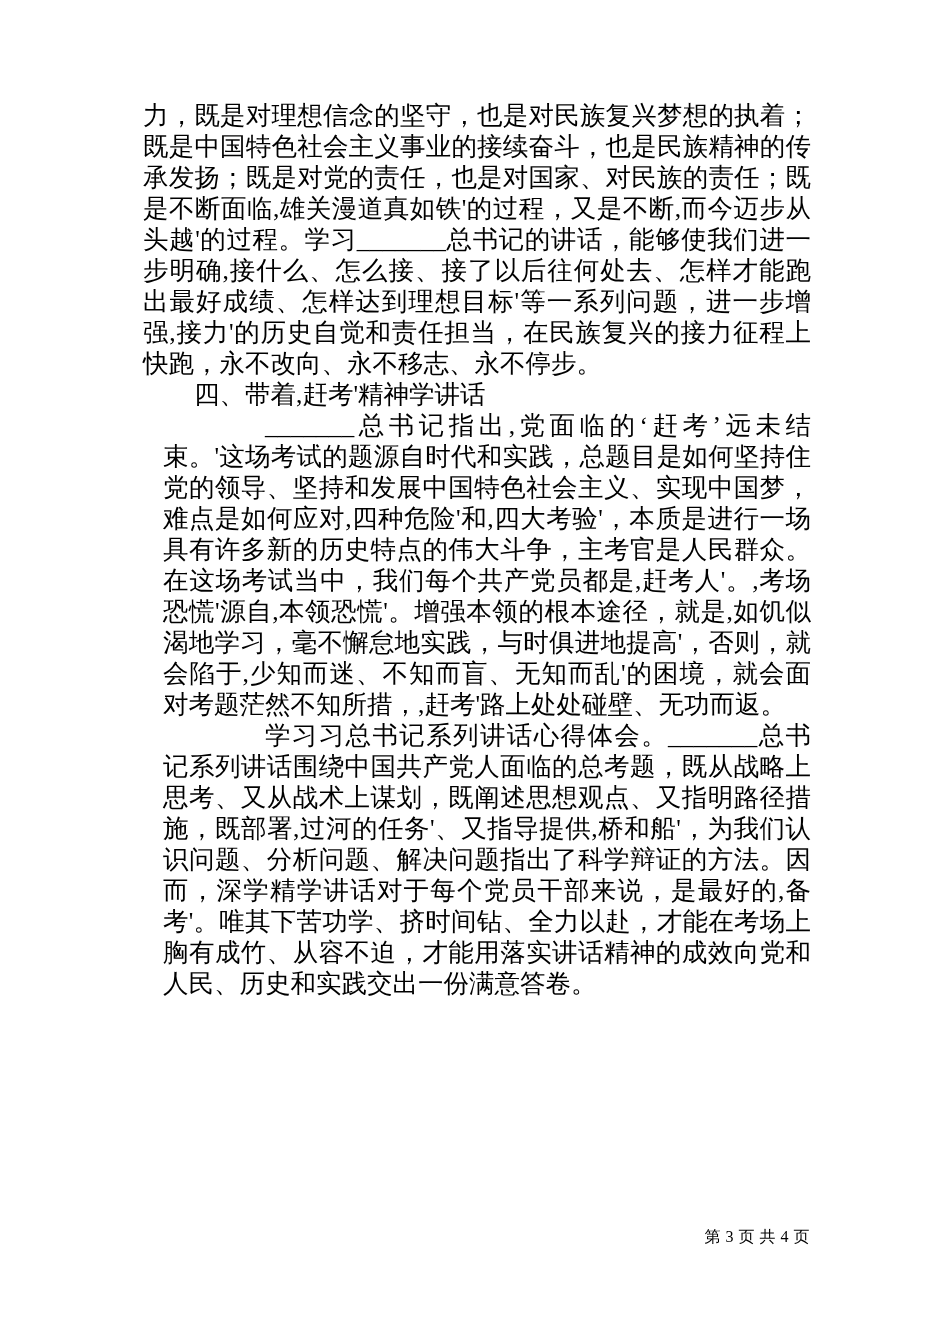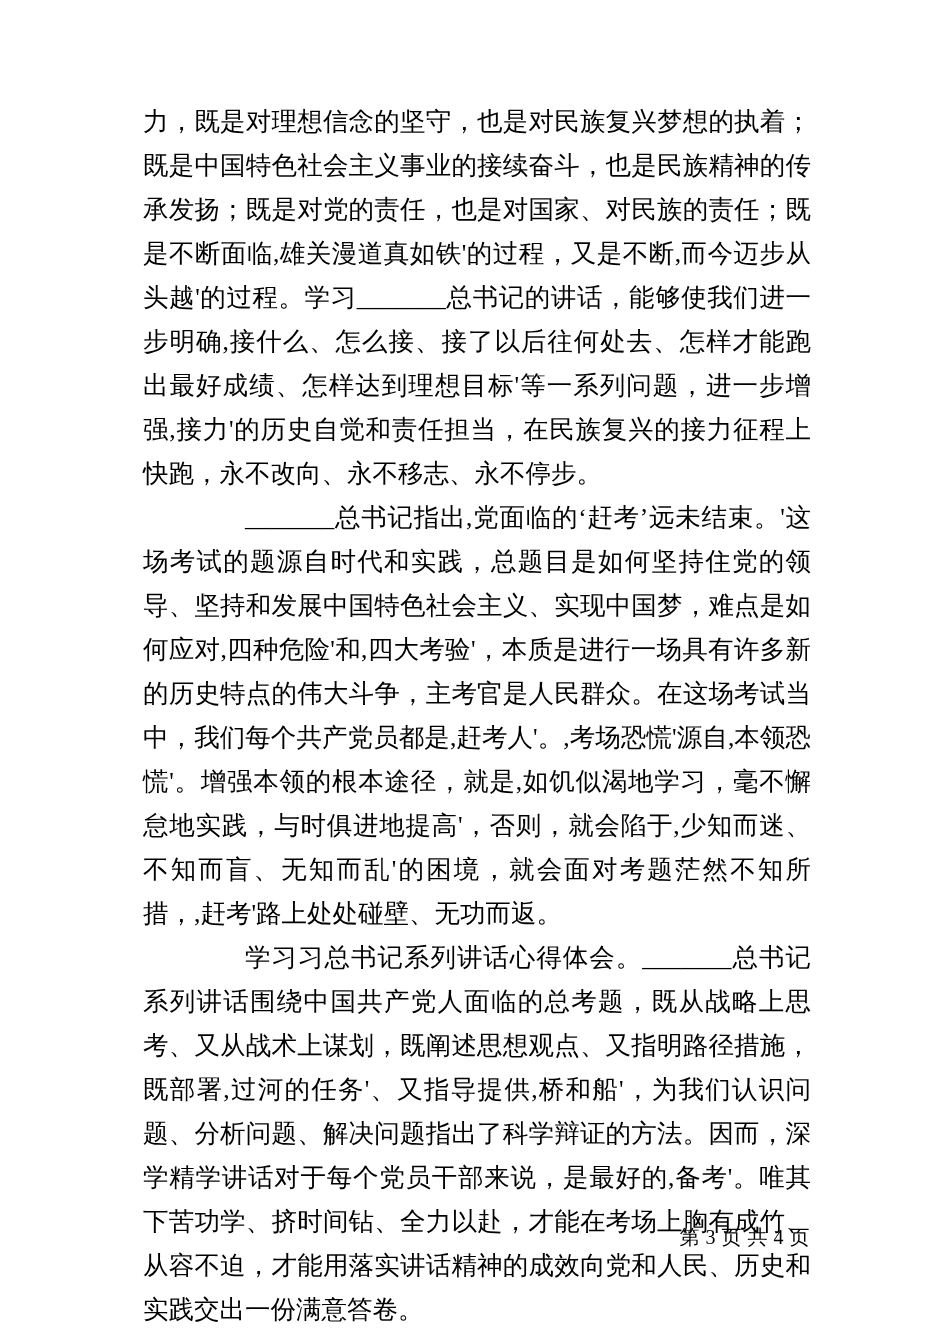--- a/index.html
+++ b/index.html
@@ -20,55 +20,57 @@
   }
   .content {
     position: absolute;
     left: 143px;
     top: 100px;
     width: 668px;
   }
   .para {
     margin: 0;
     font-size: 25.5px;
-    line-height: 44px;
+    line-height: 31px;
     color: #000000;
     text-align: justify;
     text-justify: inter-ideograph;
     letter-spacing: 0px;
     word-break: break-all;
   }
   .indent-1 {
     text-indent: 51px;
   }
   .indent-2 {
     text-indent: 102px;
+    margin-left: 20px;
   }
   .bold {
     font-weight: bold;
   }
   .footer {
     position: absolute;
     right: 140px;
     bottom: 95px;
-    font-size: 20px;
+    font-size: 16px;
     line-height: 24px;
     color: #000000;
     letter-spacing: 0.5px;
     font-family: "Liberation Serif", "DejaVu Serif", serif;
   }
 </style>
 </head>
 <body>
 
 <div class="page">
   <div class="content">
 
     <p class="para">力，既是对理想信念的坚守，也是对民族复兴梦想的执着；既是中国特色社会主义事业的接续奋斗，也是民族精神的传承发扬；既是对党的责任，也是对国家、对民族的责任；既是不断面临,雄关漫道真如铁'的过程，又是不断,而今迈步从头越'的过程。学习_______总书记的讲话，能够使我们进一步明确,接什么、怎么接、接了以后往何处去、怎样才能跑出最好成绩、怎样达到理想目标'等一系列问题，进一步增强,接力'的历史自觉和责任担当，在民族复兴的接力征程上快跑，永不改向、永不移志、永不停步。</p>
 
+    <p class="para indent-1">四、带着,赶考'精神学讲话</p>
 
     <p class="para indent-2">_______总书记指出,党面临的‘赶考’远未结束。'这场考试的题源自时代和实践，总题目是如何坚持住党的领导、坚持和发展中国特色社会主义、实现中国梦，难点是如何应对,四种危险'和,四大考验'，本质是进行一场具有许多新的历史特点的伟大斗争，主考官是人民群众。在这场考试当中，我们每个共产党员都是,赶考人'。,考场恐慌'源自,本领恐慌'。增强本领的根本途径，就是,如饥似渴地学习，毫不懈怠地实践，与时俱进地提高'，否则，就会陷于,少知而迷、不知而盲、无知而乱'的困境，就会面对考题茫然不知所措，,赶考'路上处处碰壁、无功而返。</p>
 
 
     <p class="para indent-2">学习习总书记系列讲话心得体会。_______总书记系列讲话围绕中国共产党人面临的总考题，既从战略上思考、又从战术上谋划，既阐述思想观点、又指明路径措施，既部署,过河的任务'、又指导提供,桥和船'，为我们认识问题、分析问题、解决问题指出了科学辩证的方法。因而，深学精学讲话对于每个党员干部来说，是最好的,备考'。唯其下苦功学、挤时间钻、全力以赴，才能在考场上胸有成竹、从容不迫，才能用落实讲话精神的成效向党和人民、历史和实践交出一份满意答卷。</p>
 
   </div>
 
   <div class="footer">第 3 页 共 4 页</div>
 </div>

